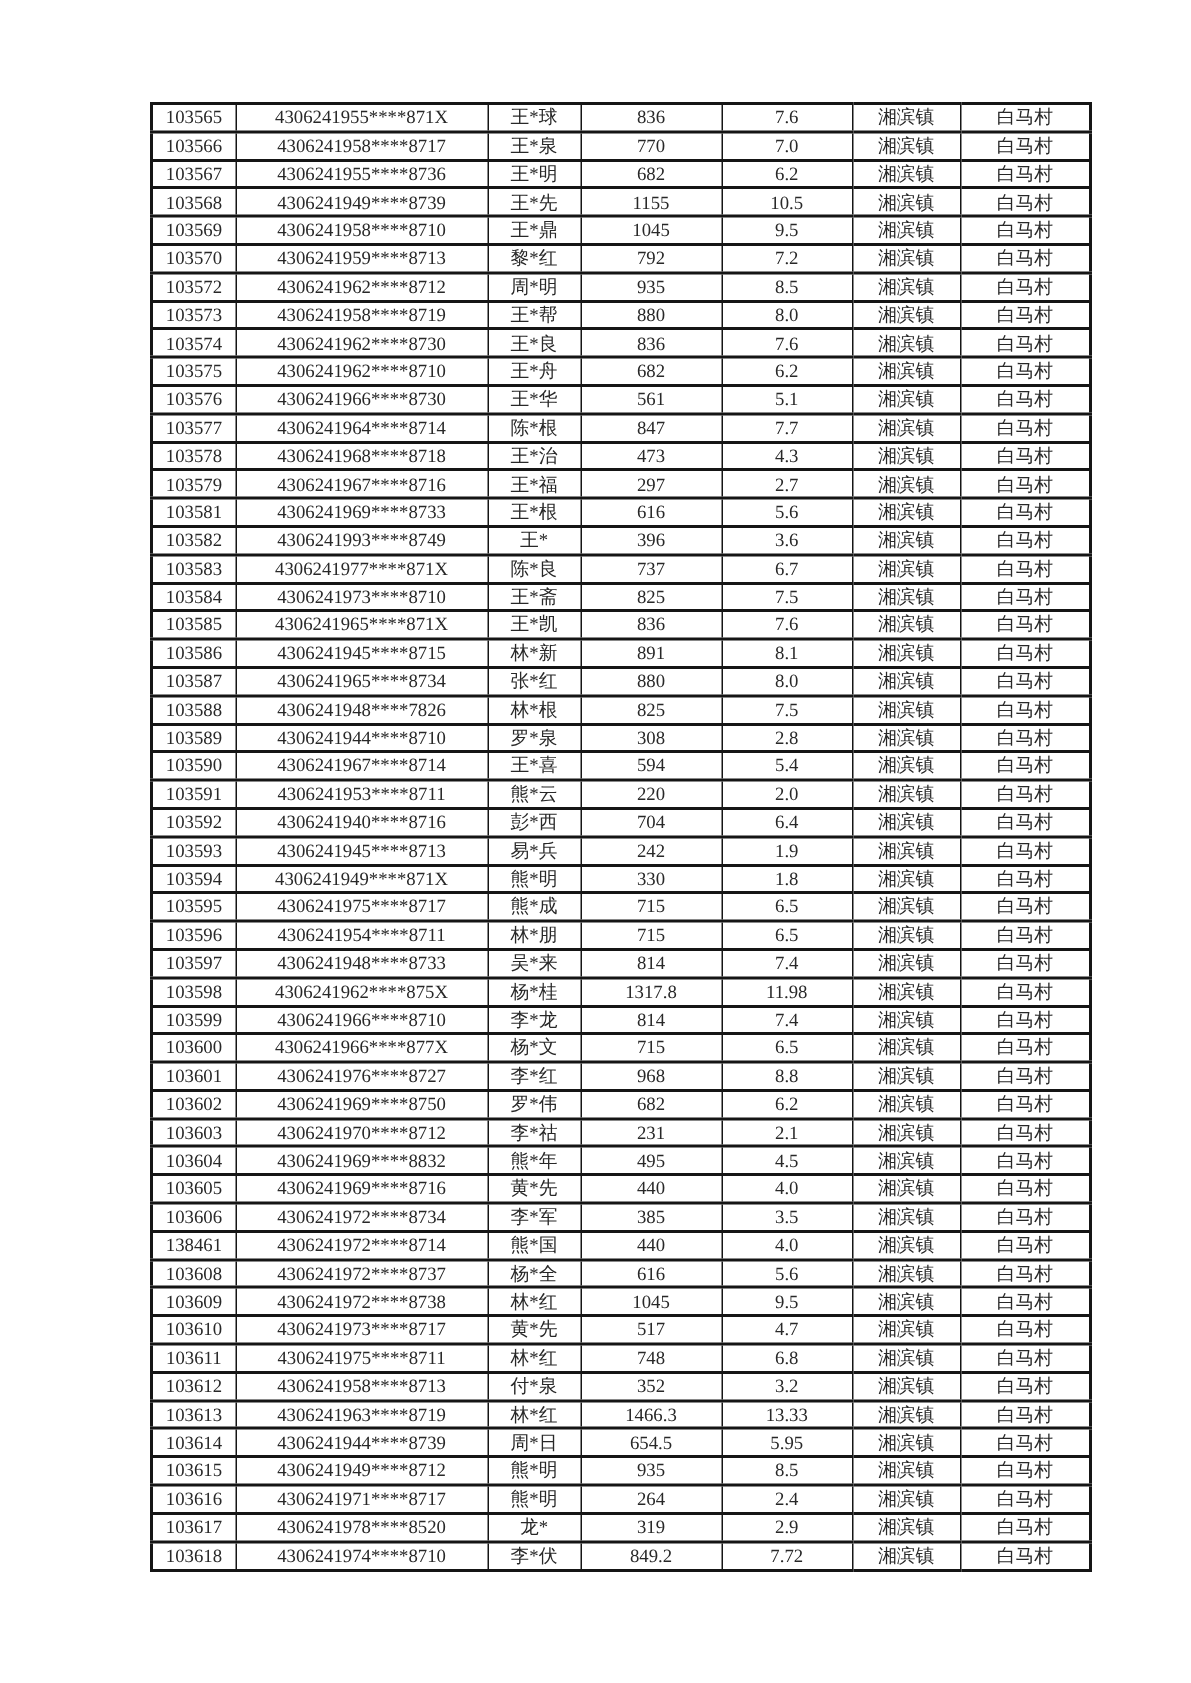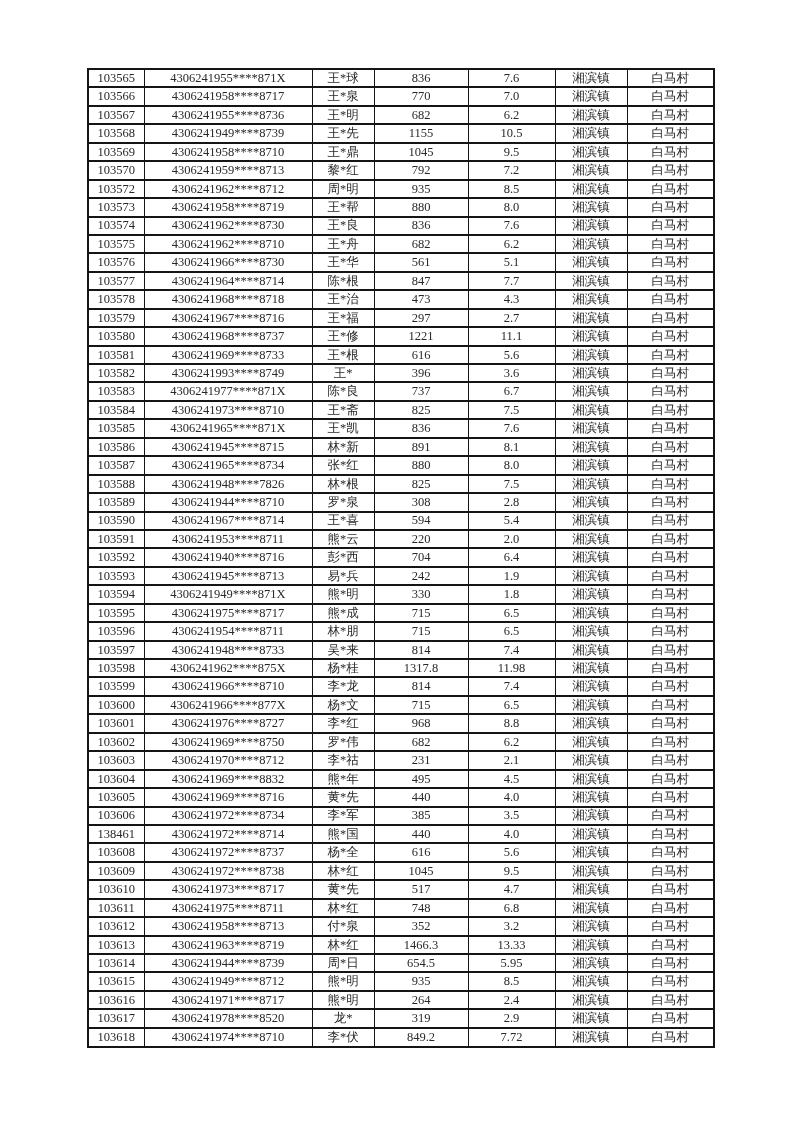--- a/index.html
+++ b/index.html
@@ -14,21 +14,21 @@
   }
   .sheet {
     position: relative;
     width: 794px;
     height: 1122px;
     background: #ffffff;
     overflow: hidden;
   }
   table.roster {
     position: absolute;
-    left: 87px;
+    left: 100px;
     top: 68px;
     width: 626px;
     height: 980px;
     border-collapse: collapse;
     table-layout: fixed;
     border: 2px solid #151515;
   }
   table.roster td {
     border-left: 1px solid #151515;
     border-right: 1px solid #151515;
@@ -187,29 +187,20 @@
         <tr>
           <td>103579</td>
           <td>4306241967****8716</td>
           <td>王*福</td>
           <td>297</td>
           <td>2.7</td>
           <td>湘滨镇</td>
           <td>白马村</td>
         </tr>
         <tr>
-          <td>103580</td>
-          <td>4306241968****8737</td>
-          <td>王*修</td>
-          <td>1221</td>
-          <td>11.1</td>
-          <td>湘滨镇</td>
-          <td>白马村</td>
-        </tr>
-        <tr>
           <td>103581</td>
           <td>4306241969****8733</td>
           <td>王*根</td>
           <td>616</td>
           <td>5.6</td>
           <td>湘滨镇</td>
           <td>白马村</td>
         </tr>
         <tr>
           <td>103582</td>

